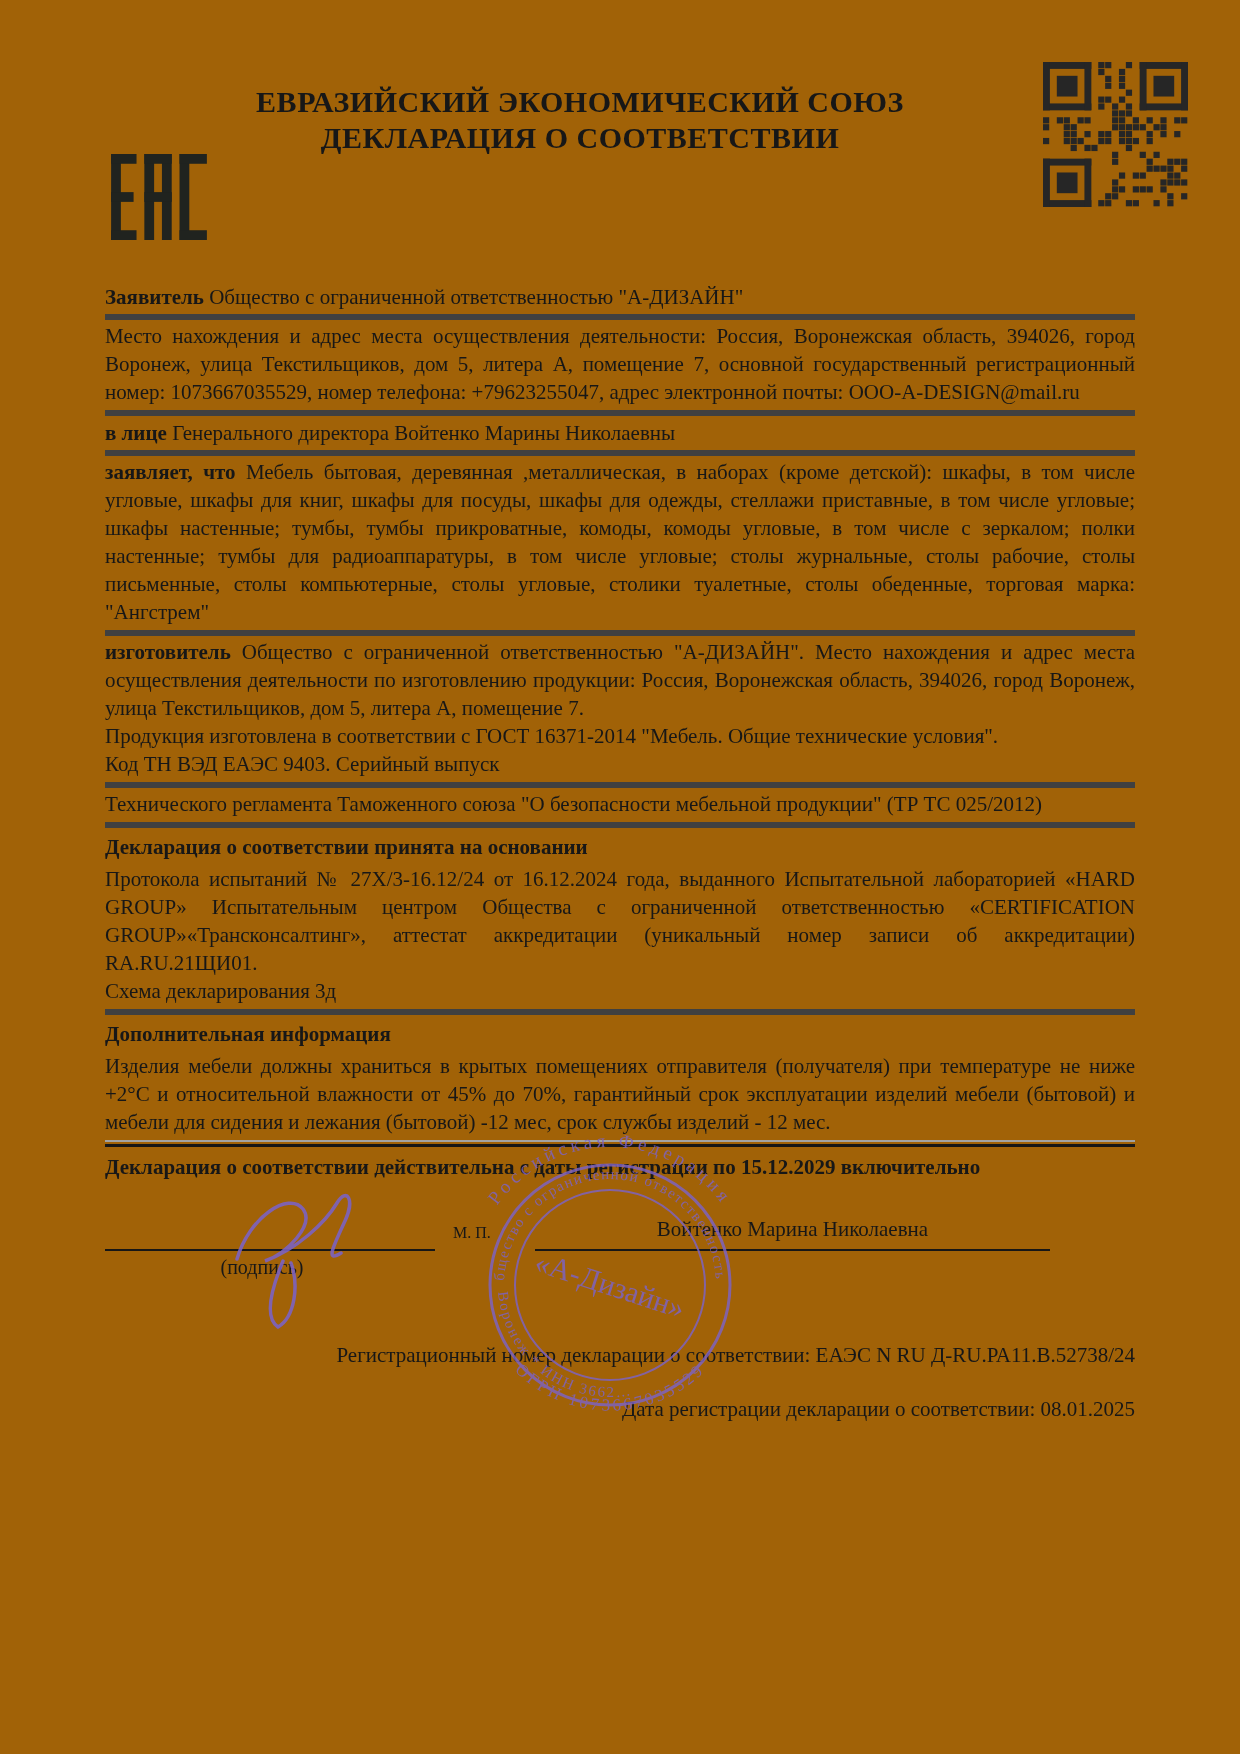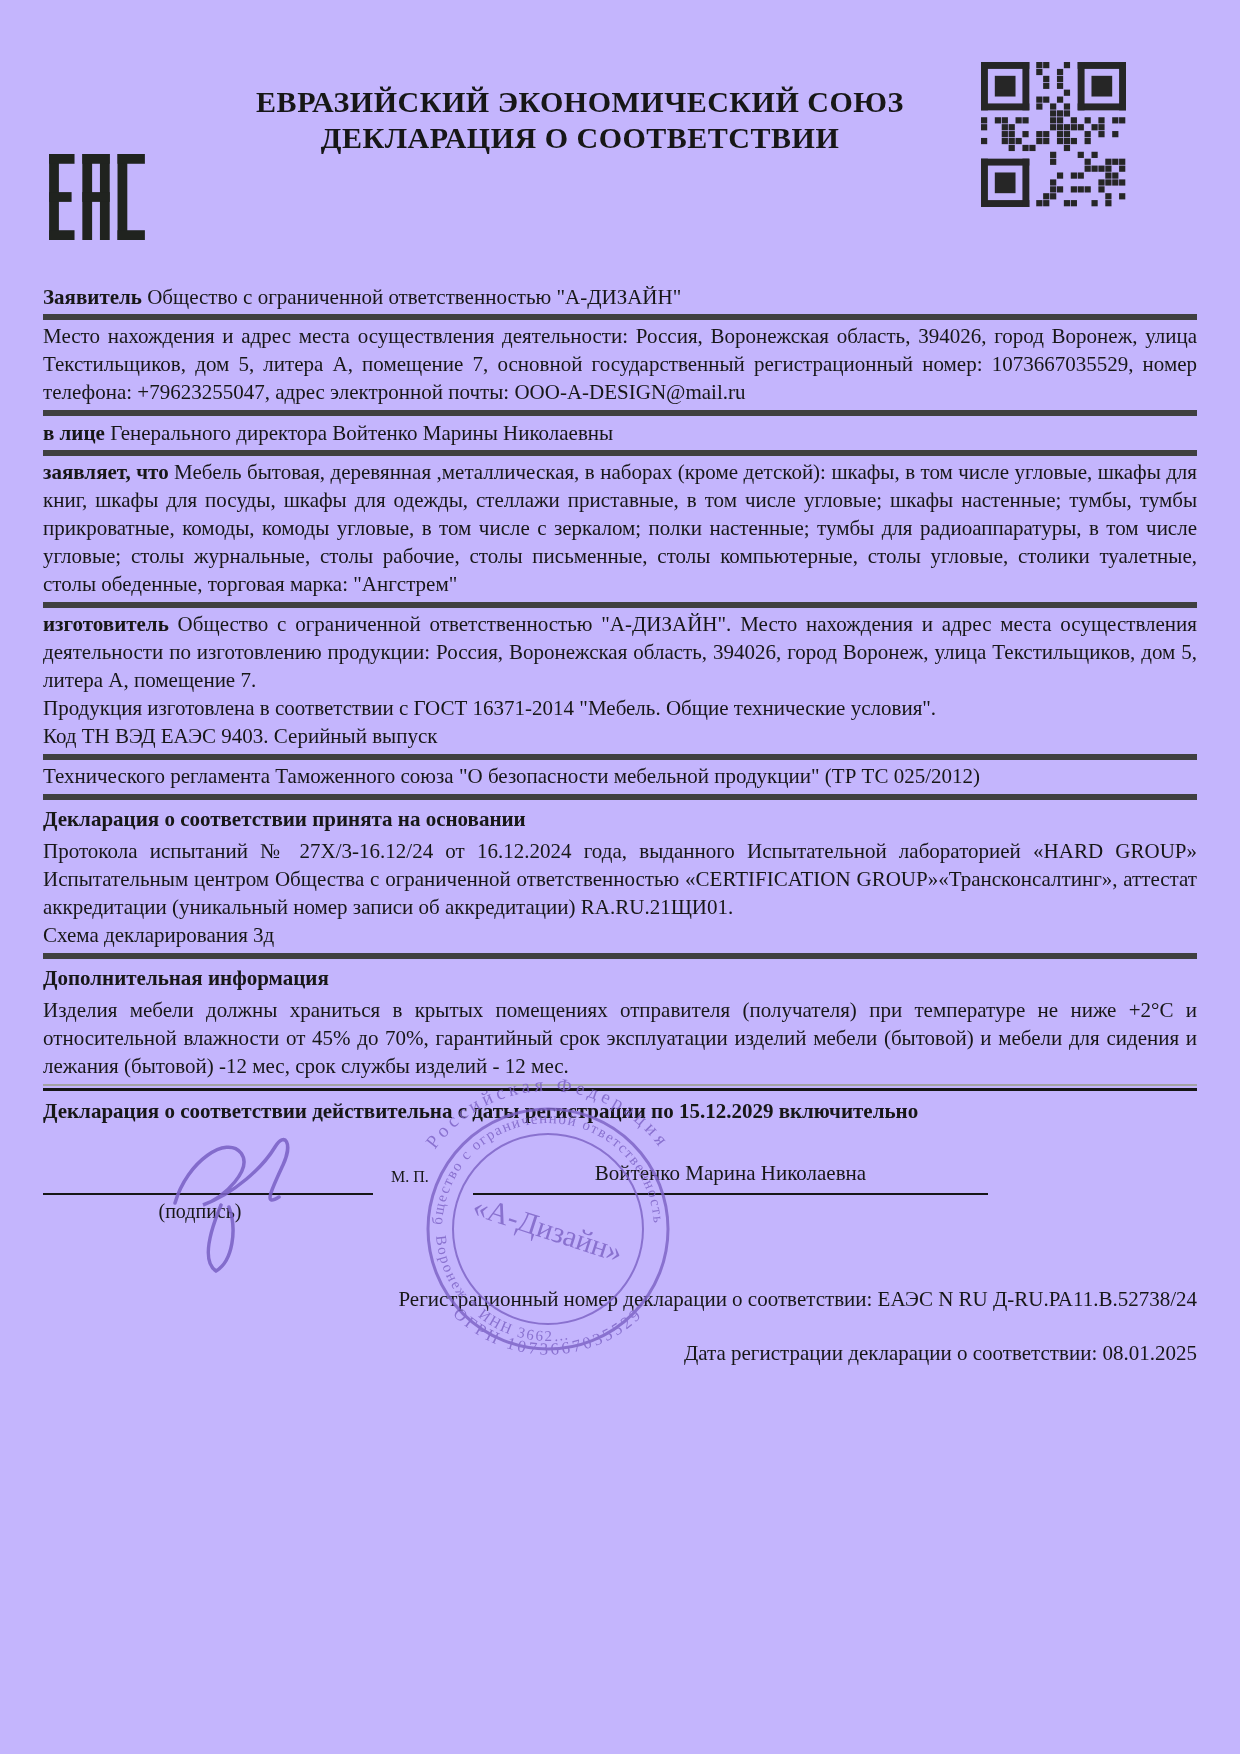--- a/index.html
+++ b/index.html
@@ -1,18 +1,18 @@
 <!DOCTYPE html>
 <html><head>
 <meta charset="utf-8">
 <style>
   html,body{margin:0;padding:0;background:#e8e8e8;}
   .page{
-    width:1240px;height:1754px;margin:0 auto;background:#c4b5fd;
-    position:relative;box-sizing:border-box;padding:0 43px;
+    width:1240px;height:1754px;margin:0 auto;background:#a16207;
+    position:relative;box-sizing:border-box;padding:0 105px;
     font-family:"Liberation Serif", serif;color:#171717;
     font-size:21px;line-height:28px;overflow:hidden;
   }
   .header{position:relative;height:280px;}
   .title{
     position:absolute;top:84px;left:140px;right:220px;
     text-align:center;font-weight:bold;font-size:30px;line-height:36px;
     letter-spacing:.5px;
   }
   .eac{position:absolute;left:6px;top:154px;}

